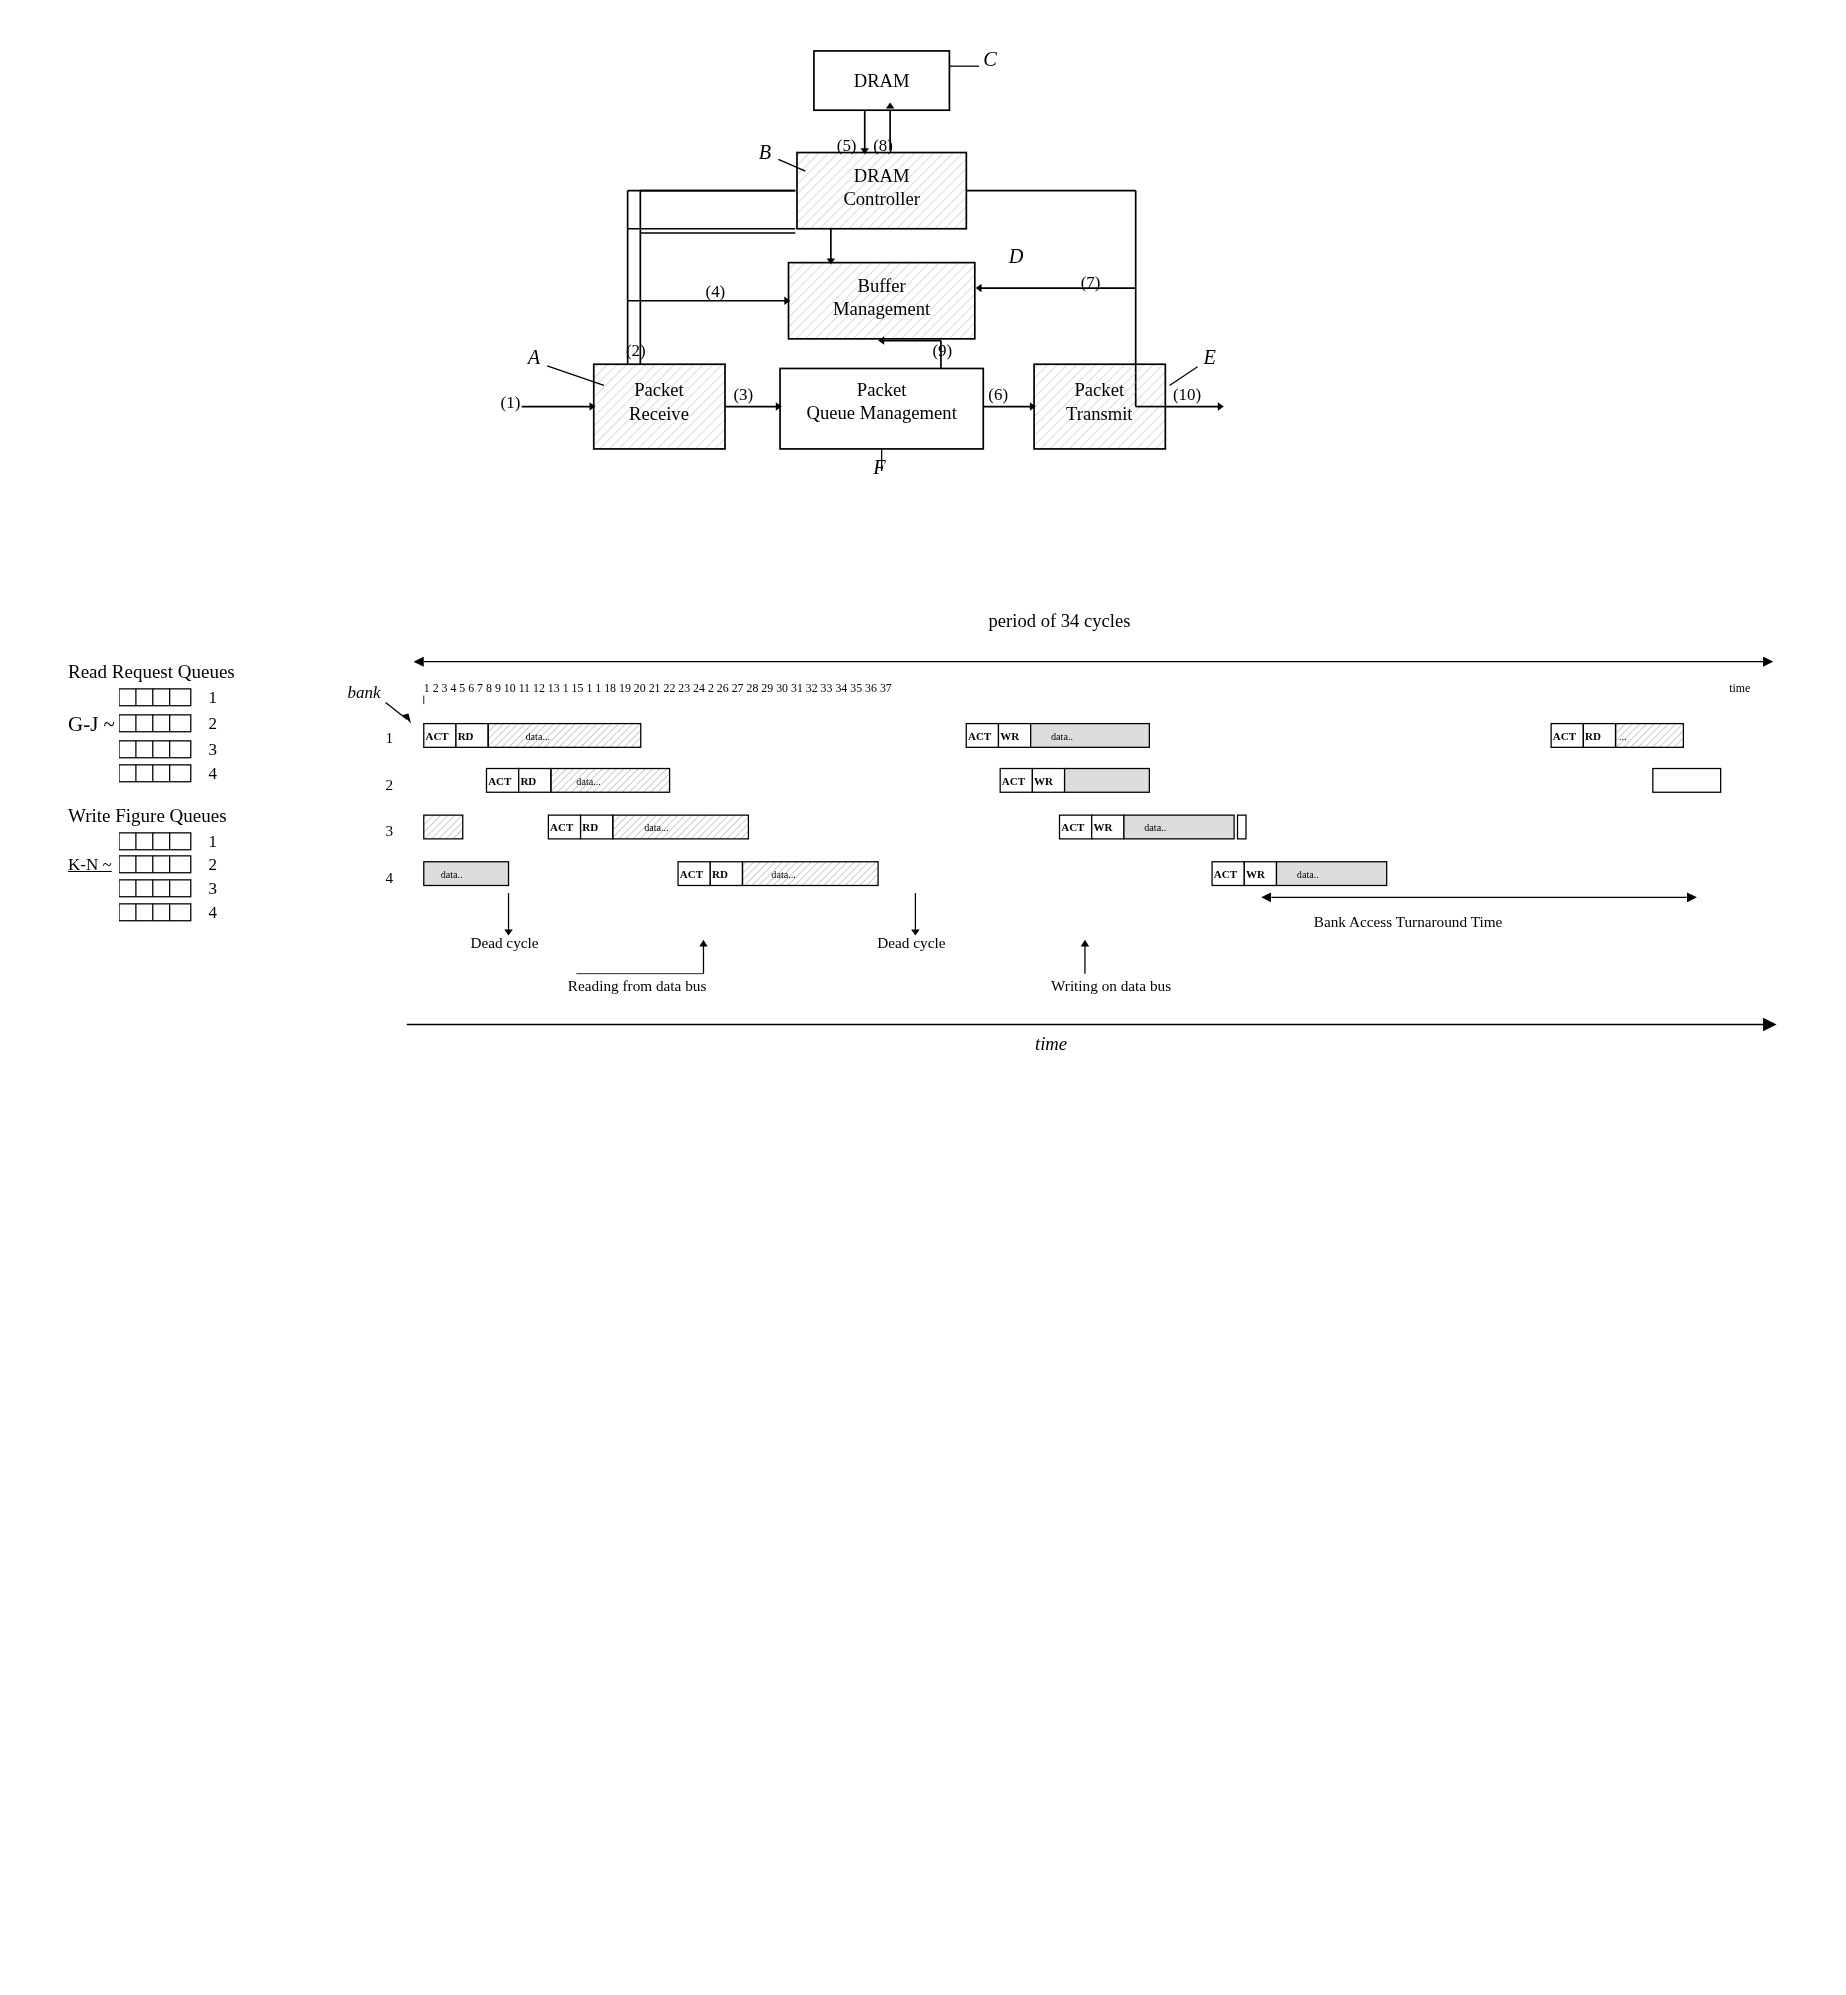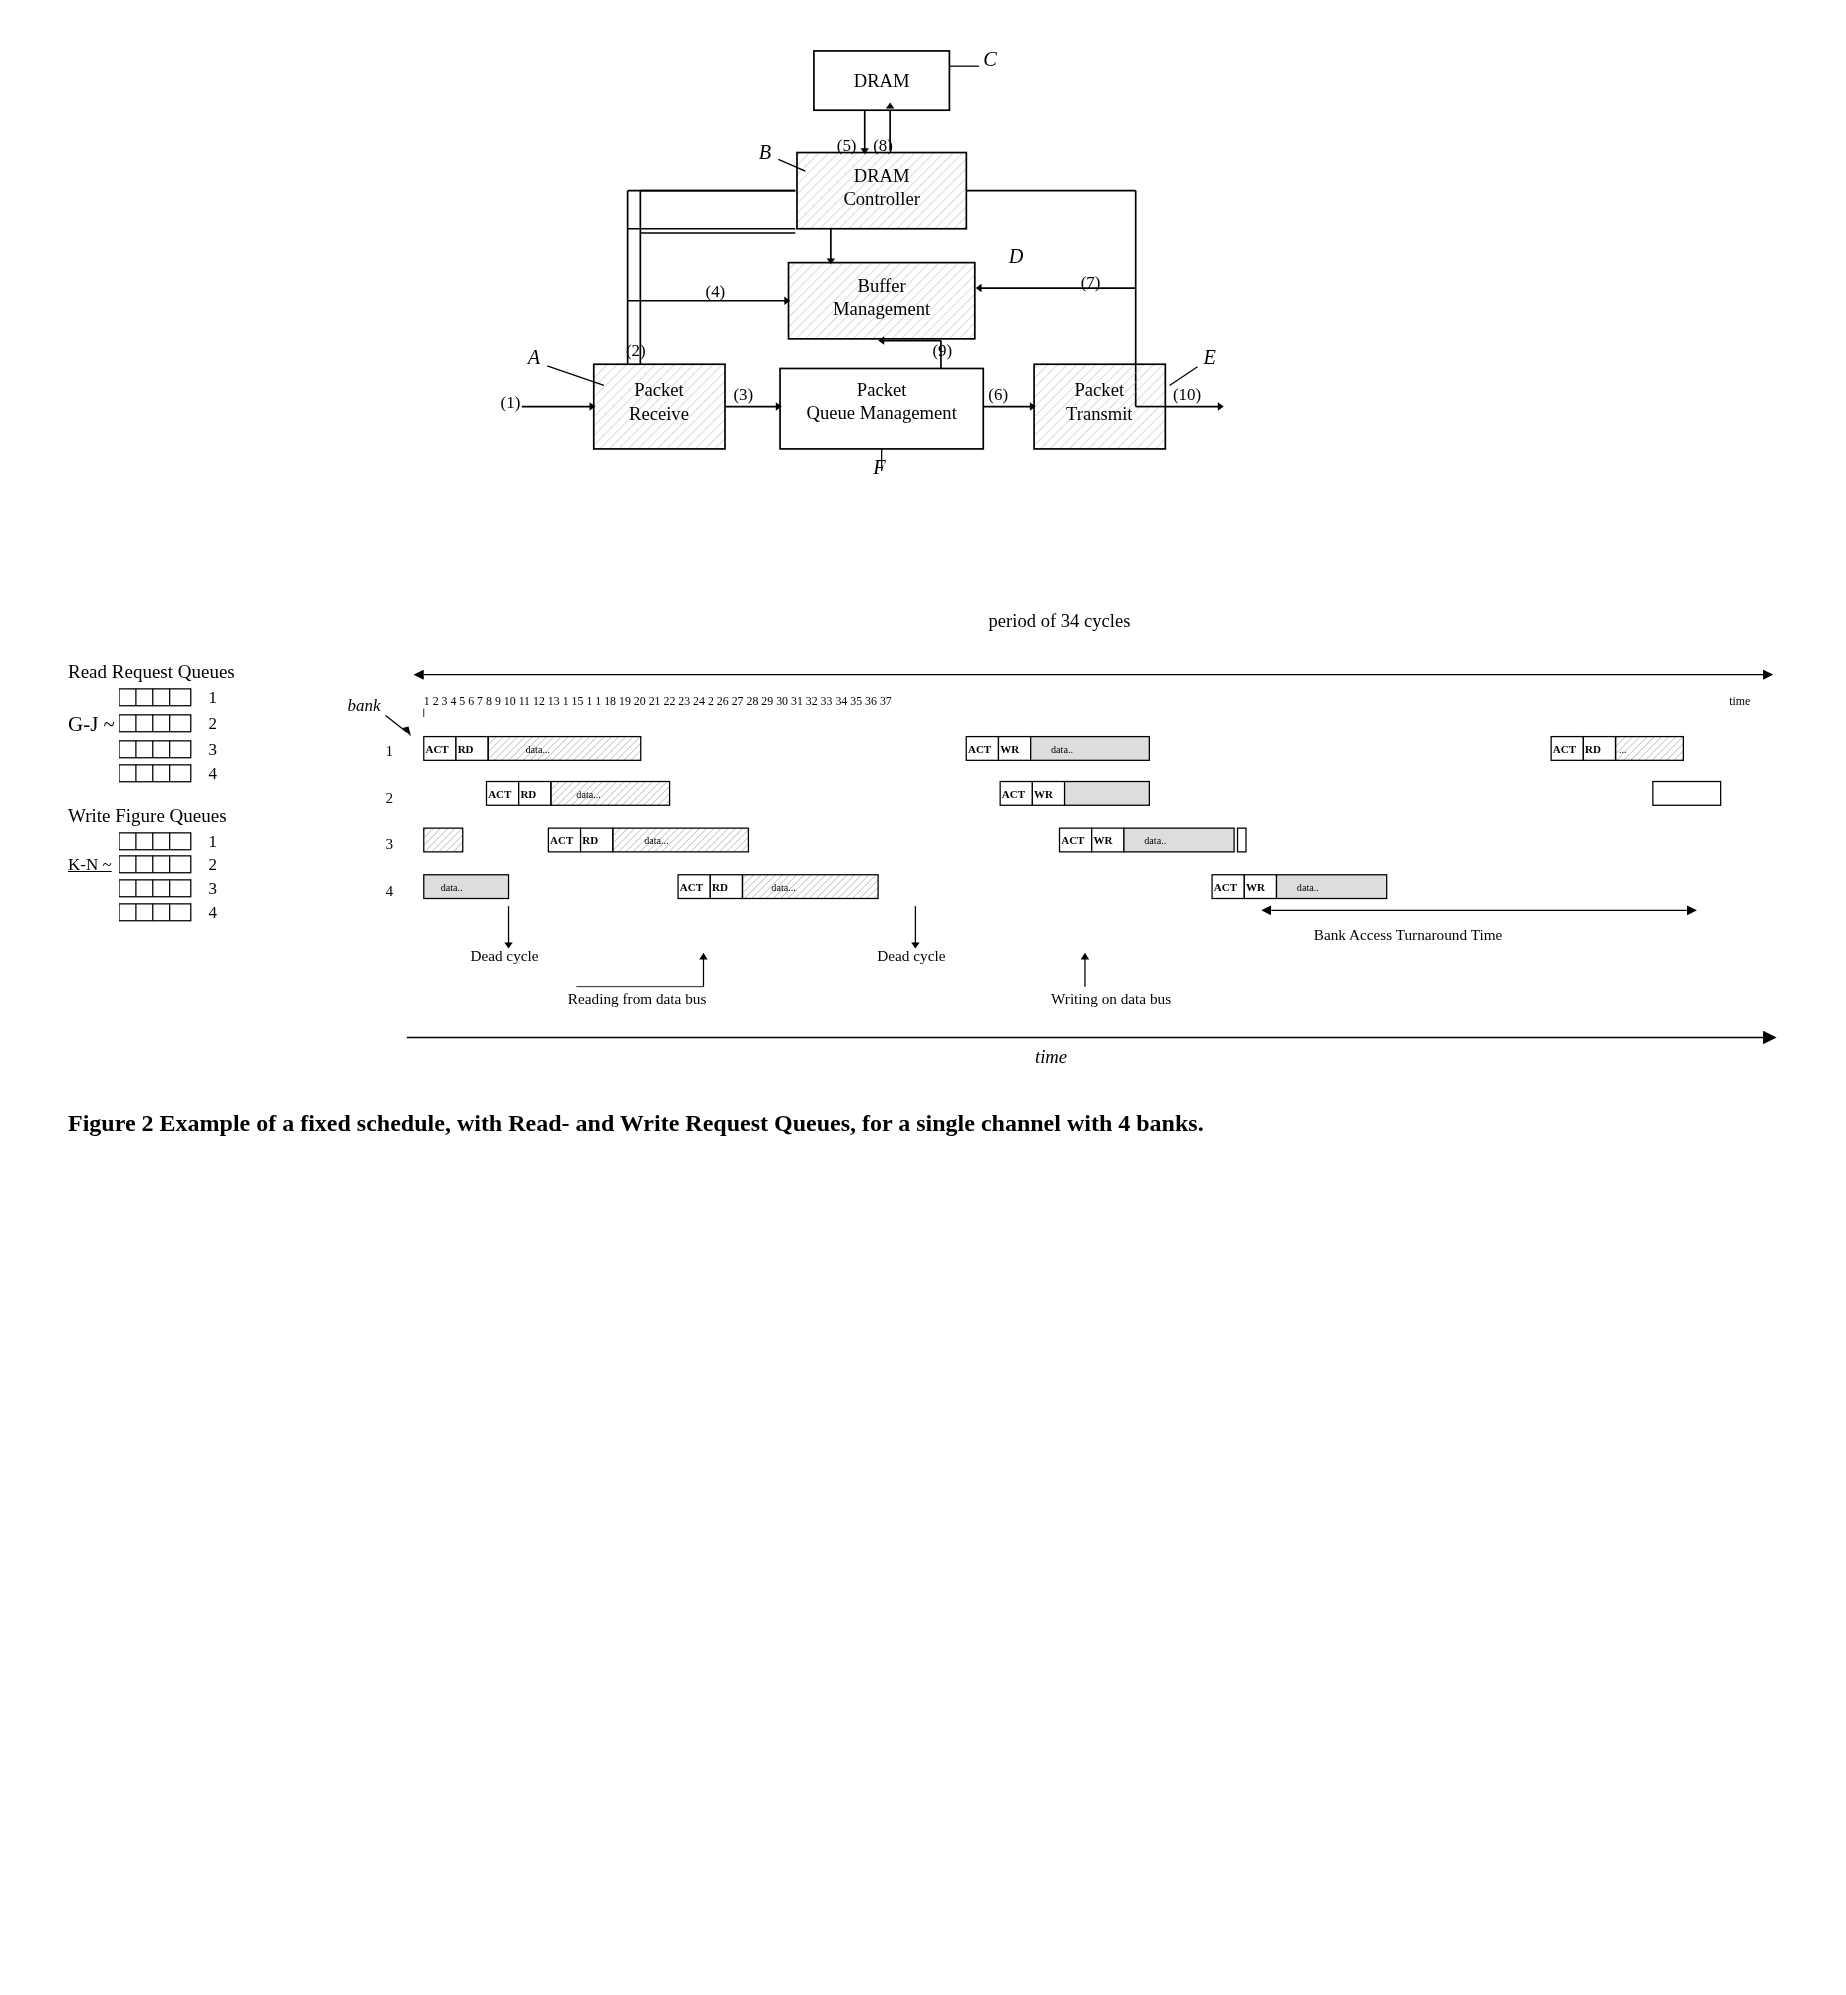--- a/index.html
+++ b/index.html
@@ -102,21 +102,21 @@
 
     
     .timing-panel {
       flex: 1;
       position: relative;
     }
 
     .timing-title {
       font-size: 18.6px;
       text-align: center;
-      margin-bottom: 24px;
+      margin-bottom: 11px;
     }
 
     .timing-svg {
       display: block;
     }
 
     .figure2-caption {
       font-size: 24px;
       font-weight: bold;
       margin-top: 25.4px;
@@ -488,19 +488,14 @@
             <polygon points="0,0 8,4 0,8" fill="black"></polygon>
           </marker>
           <marker id="arr-right3" markerWidth="8" markerHeight="8" refX="0" refY="4" orient="auto">
             <polygon points="0,0 8,4 0,8" fill="black"></polygon>
           </marker>
         </defs>
       </svg>
     </div>
   </div>
 
-  <div class="figure2-caption">
-    <span>Figure 2  Example of a fixed schedule, with
-Read- and Write Request Queues, for a single
-channel with 4 banks.</span>
-  </div>
 </div>
 
 
 </body></html>

